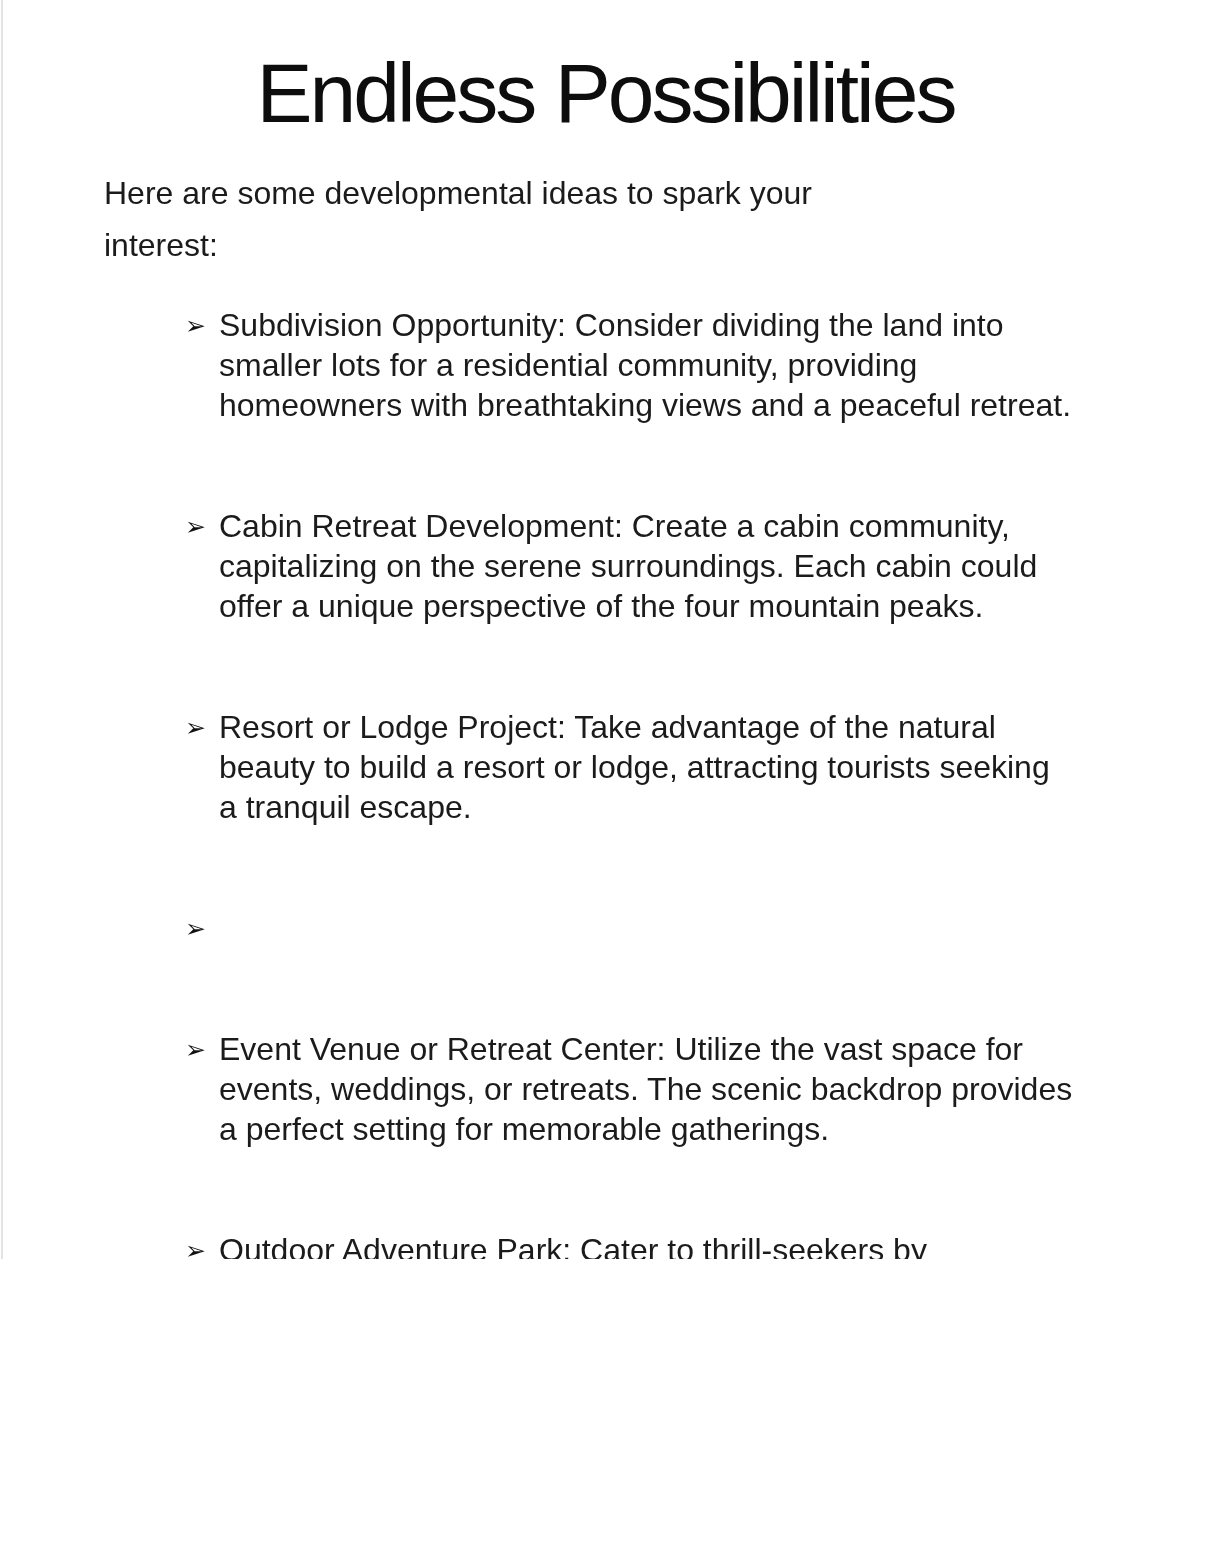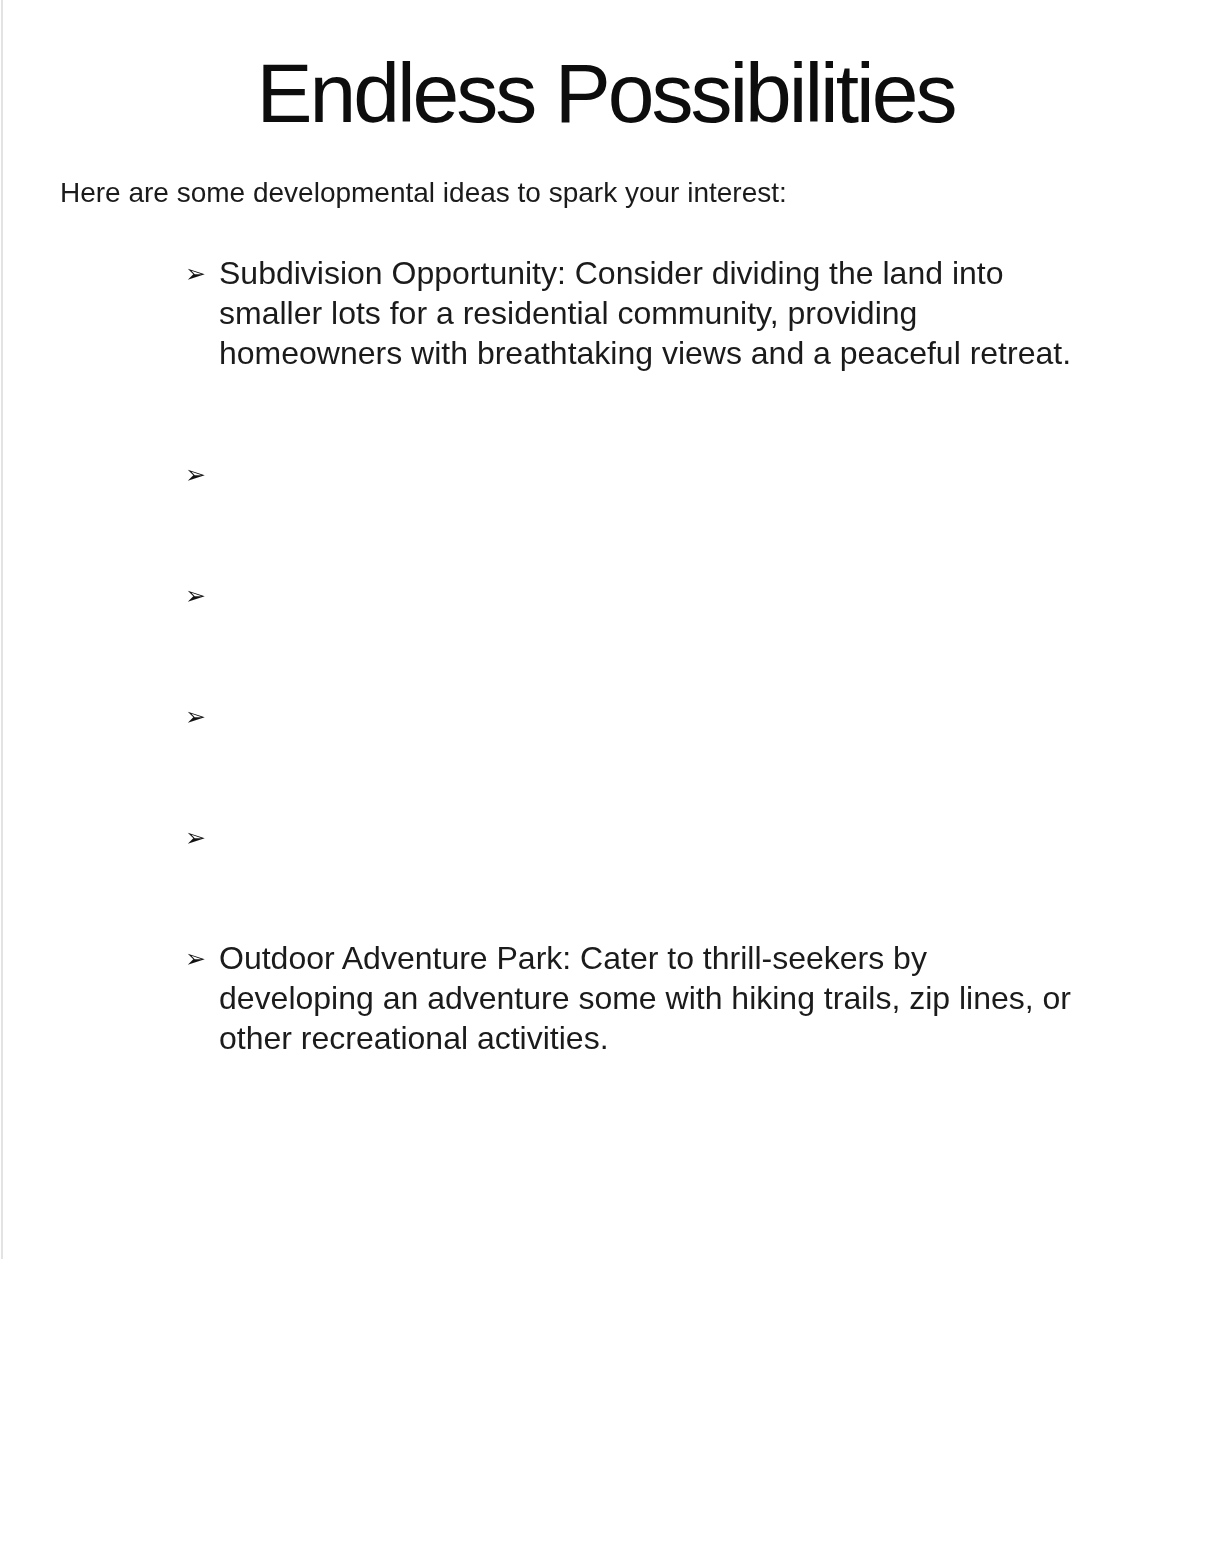--- a/index.html
+++ b/index.html
@@ -30,23 +30,23 @@
     margin: 0 0 26px 0;
     text-align: center;
     font-size: 84px;
     font-weight: 400;
     letter-spacing: -3px;
     line-height: 1.13;
     color: #0d0d0d;
     white-space: nowrap;
   }
   p.intro {
-    margin: 0 0 34px 60px;
+    margin: 0 0 34px 104px;
     max-width: 830px;
-    font-size: 28px;
+    font-size: 32px;
     line-height: 52px;
     color: #1b1b1b;
   }
   ul.ideas {
     list-style: none;
     margin: 0;
     padding: 0 0 0 185px;
   }
   ul.ideas li {
     display: flex;
@@ -81,28 +81,31 @@
 
   <p class="intro">Here are some developmental ideas to spark your interest:</p>
 
   <ul class="ideas">
     <li>
       <span class="bullet">➢</span>
       <span class="item-text">Subdivision Opportunity: Consider dividing the land into smaller lots for a residential community, providing homeowners with breathtaking views and a peaceful retreat.</span>
     </li>
     <li>
       <span class="bullet">➢</span>
+      <span class="item-text">Cabin Retreat Development: Create a cabin community, capitalizing on the serene surroundings. Each cabin could offer a unique perspective of the four mountain peaks.</span>
+    </li>
+    <li>
+      <span class="bullet">➢</span>
+      <span class="item-text">Resort or Lodge Project: Take advantage of the natural beauty to build a resort or lodge, attracting tourists seeking a tranquil escape.</span>
     </li>
     <li>
       <span class="bullet">➢</span>
     </li>
     <li>
       <span class="bullet">➢</span>
-    </li>
-    <li>
-      <span class="bullet">➢</span>
+      <span class="item-text">Event Venue or Retreat Center: Utilize the vast space for events, weddings, or retreats. The scenic backdrop provides a perfect setting for memorable gatherings.</span>
     </li>
     <li>
       <span class="bullet">➢</span>
       <span class="item-text">Outdoor Adventure Park: Cater to thrill-seekers by developing an adventure some with hiking trails, zip lines, or other recreational activities.</span>
     </li>
   </ul>
 </div>
 
 </body></html>

